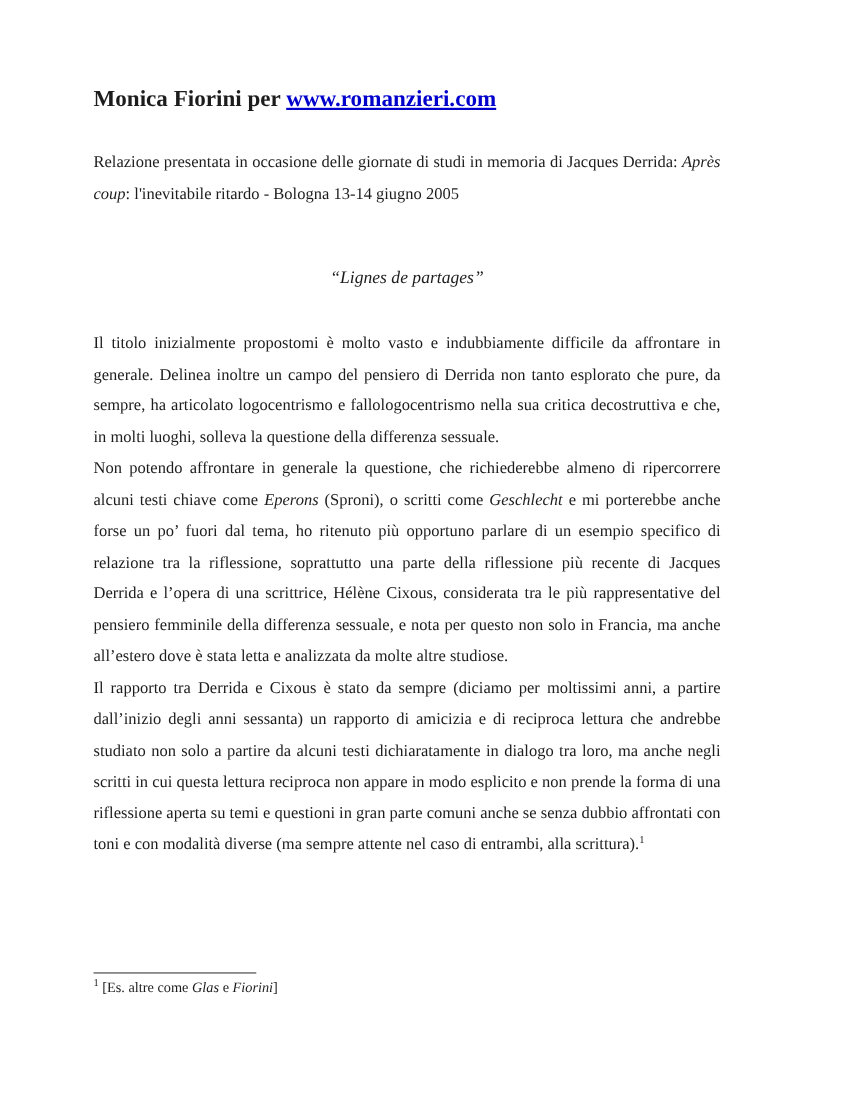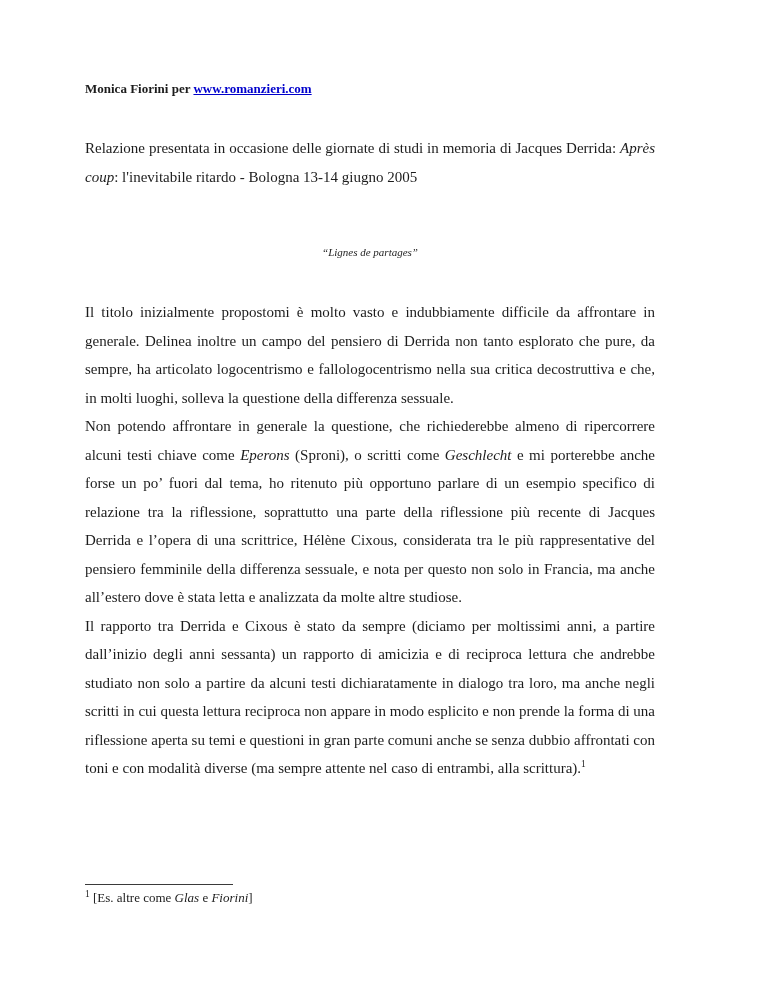--- a/index.html
+++ b/index.html
@@ -17,41 +17,41 @@
     overflow: hidden;
   }
   .content {
     position: absolute;
     left: 85px;
     top: 78px;
     width: 570px;
   }
   .author-line {
     margin: 0;
-    font-size: 13px;
+    font-size: 21px;
     font-weight: bold;
     line-height: 22px;
   }
   .author-line a {
     color: #0000cc;
     text-decoration: underline;
     font-weight: bold;
     cursor: pointer;
   }
   .note {
     margin: 34px 0 0 0;
     font-size: 15px;
     line-height: 29px;
     text-align: justify;
   }
   .title-block {
     margin-top: 46px;
     text-align: center;
     font-style: italic;
-    font-size: 11px;
+    font-size: 16px;
     line-height: 29px;
   }
   .title-block p { margin: 0; }
   .body-text { margin-top: 31px; }
   .body-text p {
     margin: 0;
     font-size: 15px;
     line-height: 28.5px;
     text-align: justify;
   }

